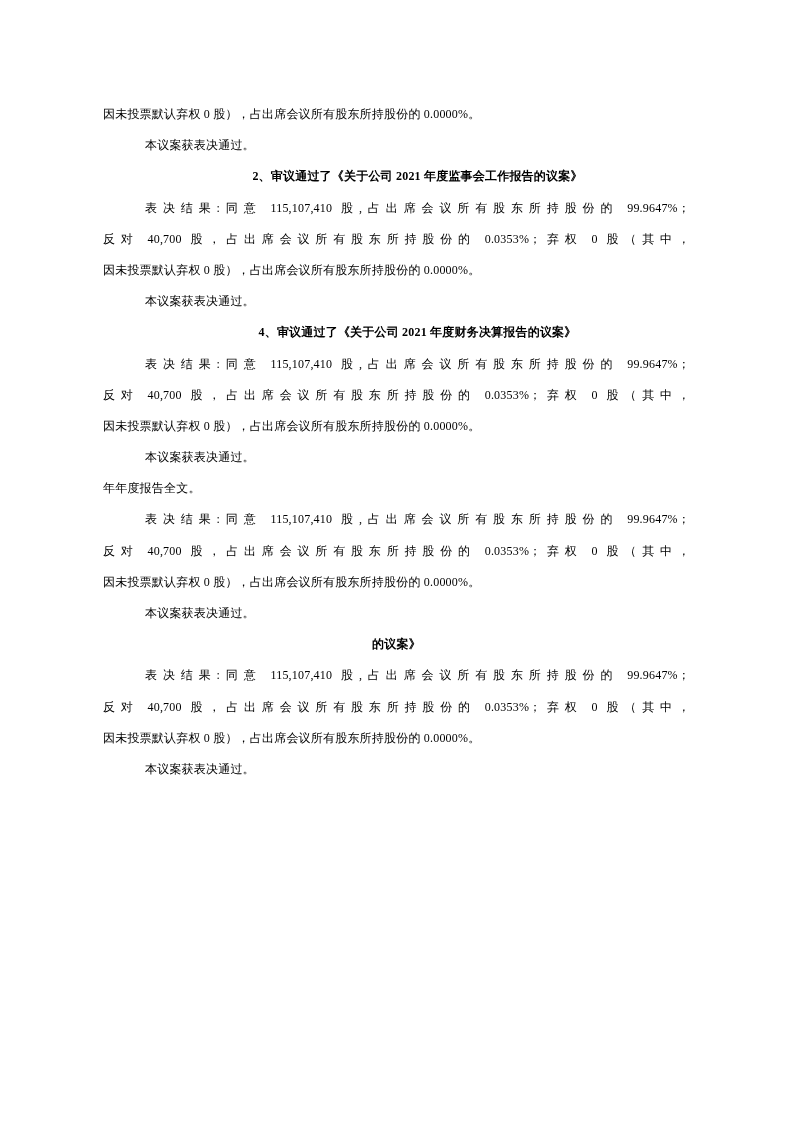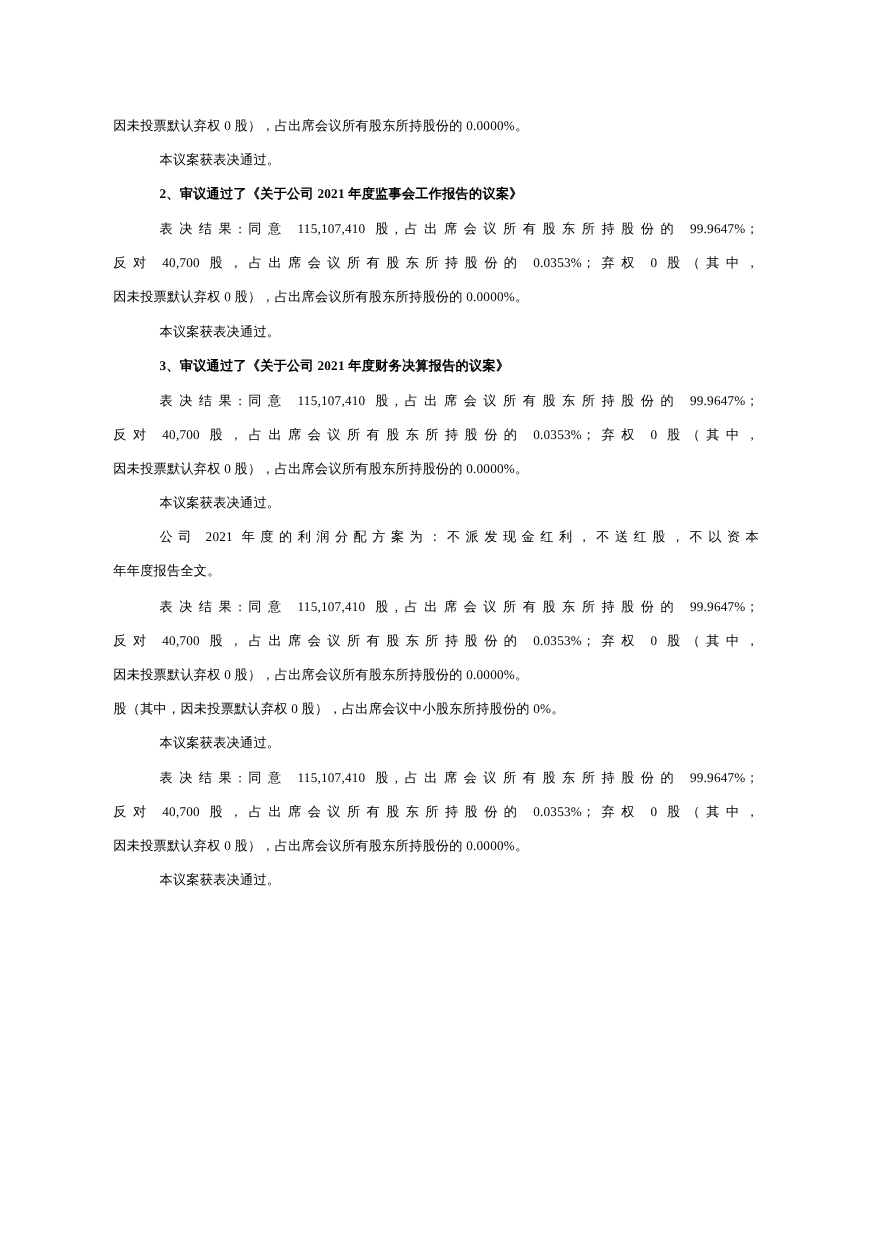--- a/index.html
+++ b/index.html
@@ -31,44 +31,43 @@
     overflow: hidden;
     text-align: justify;
     text-align-last: justify;
     letter-spacing: 0.2px;
   }
   .end {
     text-align: left;
     text-align-last: auto;
   }
   .ind { text-indent: 42px; }
-  .hd  { font-weight: 700; }
+  .hd  { font-weight: 700; text-align: center; }
 </style>
 </head>
 <body>
 
 <div class="page">
   <div class="doc">
     <div class="ln end">因未投票默认弃权 0 股），占出席会议所有股东所持股份的 0.0000%。</div>
     <div class="ln ind end">本议案获表决通过。</div>
     <div class="ln ind end hd">2、审议通过了《关于公司 2021 年度监事会工作报告的议案》</div>
     <div class="ln ind">表决结果:同意 115,107,410 股,占出席会议所有股东所持股份的 99.9647%；</div>
     <div class="ln">反对 40,700 股，占出席会议所有股东所持股份的 0.0353%；弃权 0 股（其中，</div>
     <div class="ln end">因未投票默认弃权 0 股），占出席会议所有股东所持股份的 0.0000%。</div>
     <div class="ln ind end">本议案获表决通过。</div>
-    <div class="ln ind end hd">3、审议通过了《关于公司 2021 年度财务决算报告的议案》</div>
+    <div class="ln ind end hd">4、审议通过了《关于公司 2021 年度财务决算报告的议案》</div>
     <div class="ln ind">表决结果:同意 115,107,410 股,占出席会议所有股东所持股份的 99.9647%；</div>
     <div class="ln">反对 40,700 股，占出席会议所有股东所持股份的 0.0353%；弃权 0 股（其中，</div>
     <div class="ln end">因未投票默认弃权 0 股），占出席会议所有股东所持股份的 0.0000%。</div>
     <div class="ln ind end">本议案获表决通过。</div>
-    <div class="ln ind">公司 2021 年度的利润分配方案为：不派发现金红利，不送红股，不以资本</div>
     <div class="ln end">年年度报告全文。</div>
     <div class="ln ind">表决结果:同意 115,107,410 股,占出席会议所有股东所持股份的 99.9647%；</div>
     <div class="ln">反对 40,700 股，占出席会议所有股东所持股份的 0.0353%；弃权 0 股（其中，</div>
     <div class="ln end">因未投票默认弃权 0 股），占出席会议所有股东所持股份的 0.0000%。</div>
-    <div class="ln end">股（其中，因未投票默认弃权 0 股），占出席会议中小股东所持股份的 0%。</div>
     <div class="ln ind end">本议案获表决通过。</div>
+    <div class="ln end hd">的议案》</div>
     <div class="ln ind">表决结果:同意 115,107,410 股,占出席会议所有股东所持股份的 99.9647%；</div>
     <div class="ln">反对 40,700 股，占出席会议所有股东所持股份的 0.0353%；弃权 0 股（其中，</div>
     <div class="ln end">因未投票默认弃权 0 股），占出席会议所有股东所持股份的 0.0000%。</div>
     <div class="ln ind end">本议案获表决通过。</div>
   </div>
 </div>
 
 </body></html>

